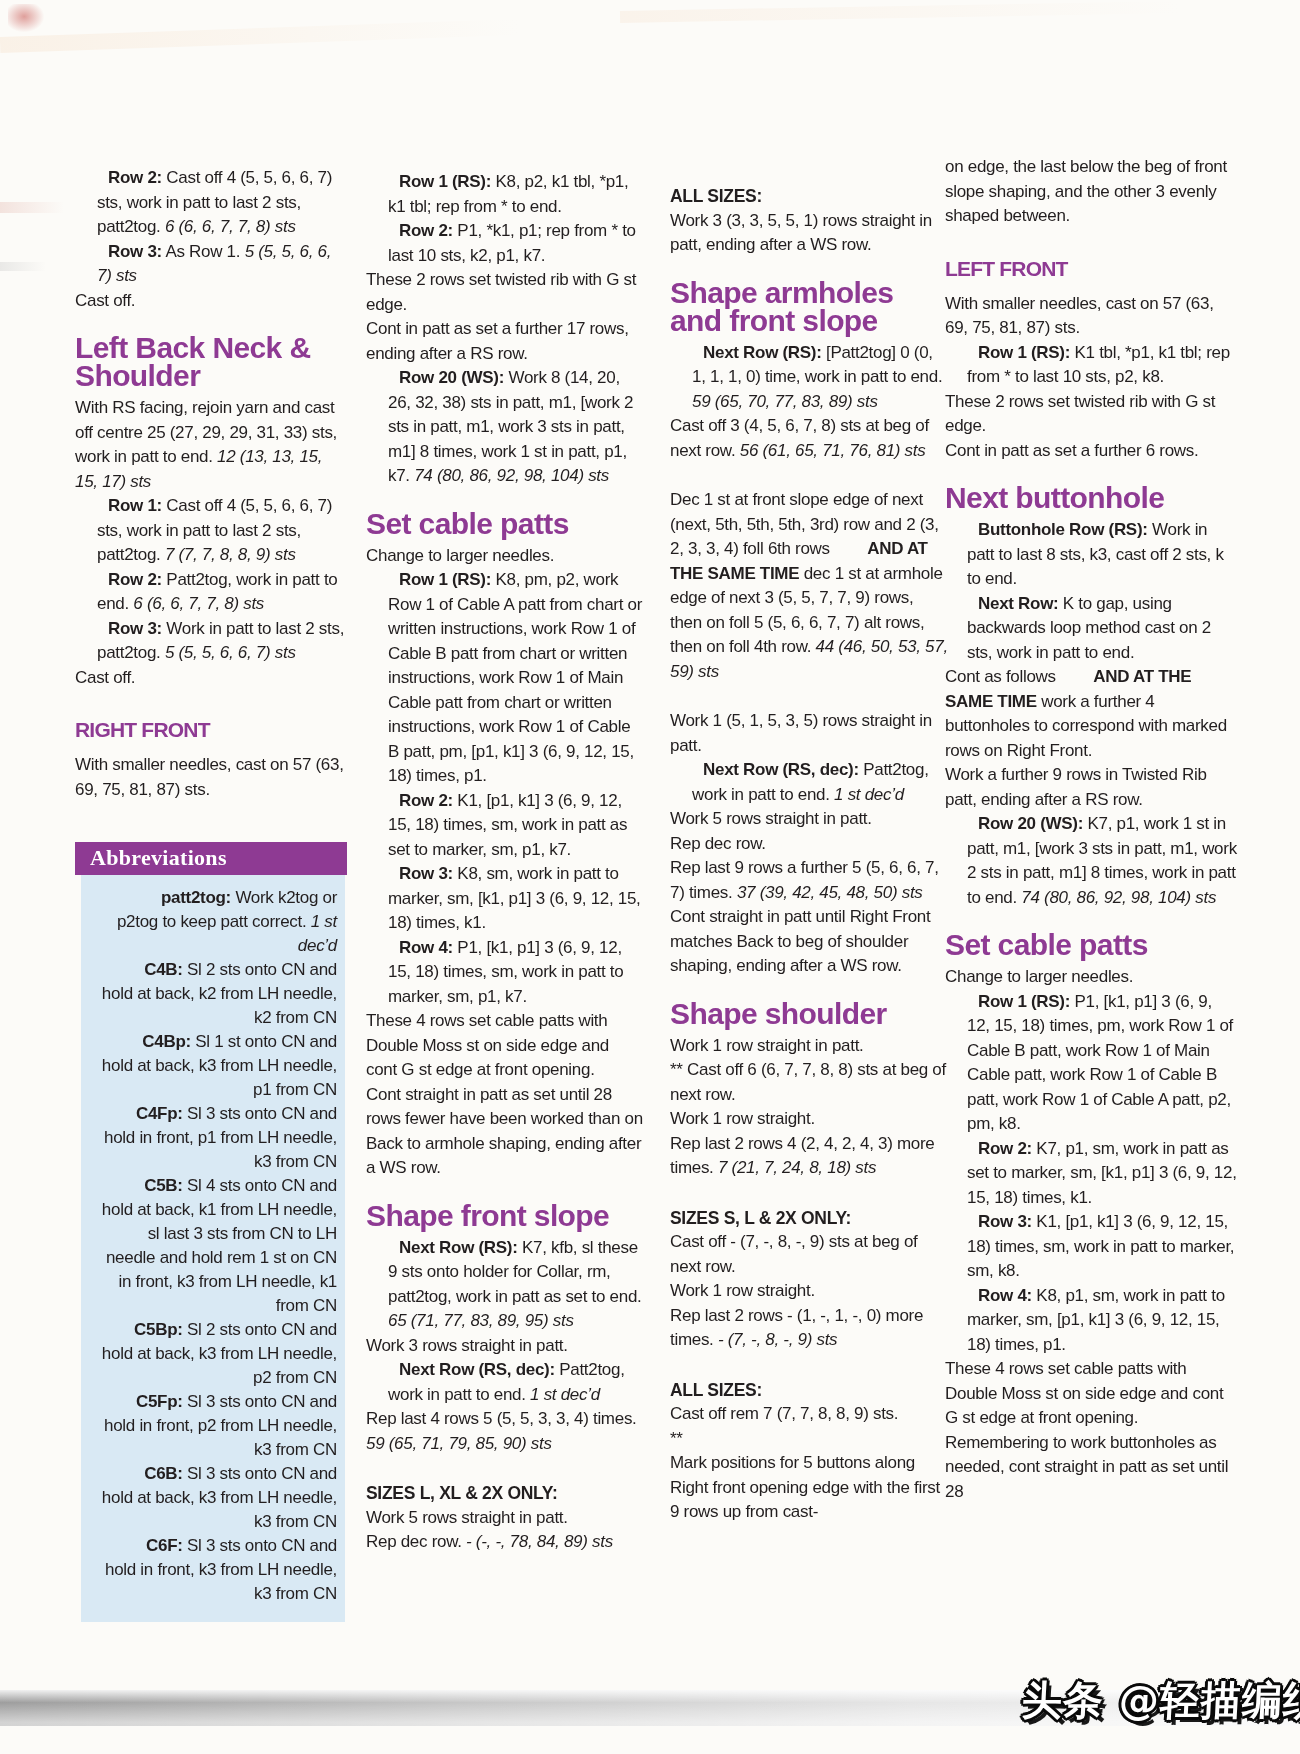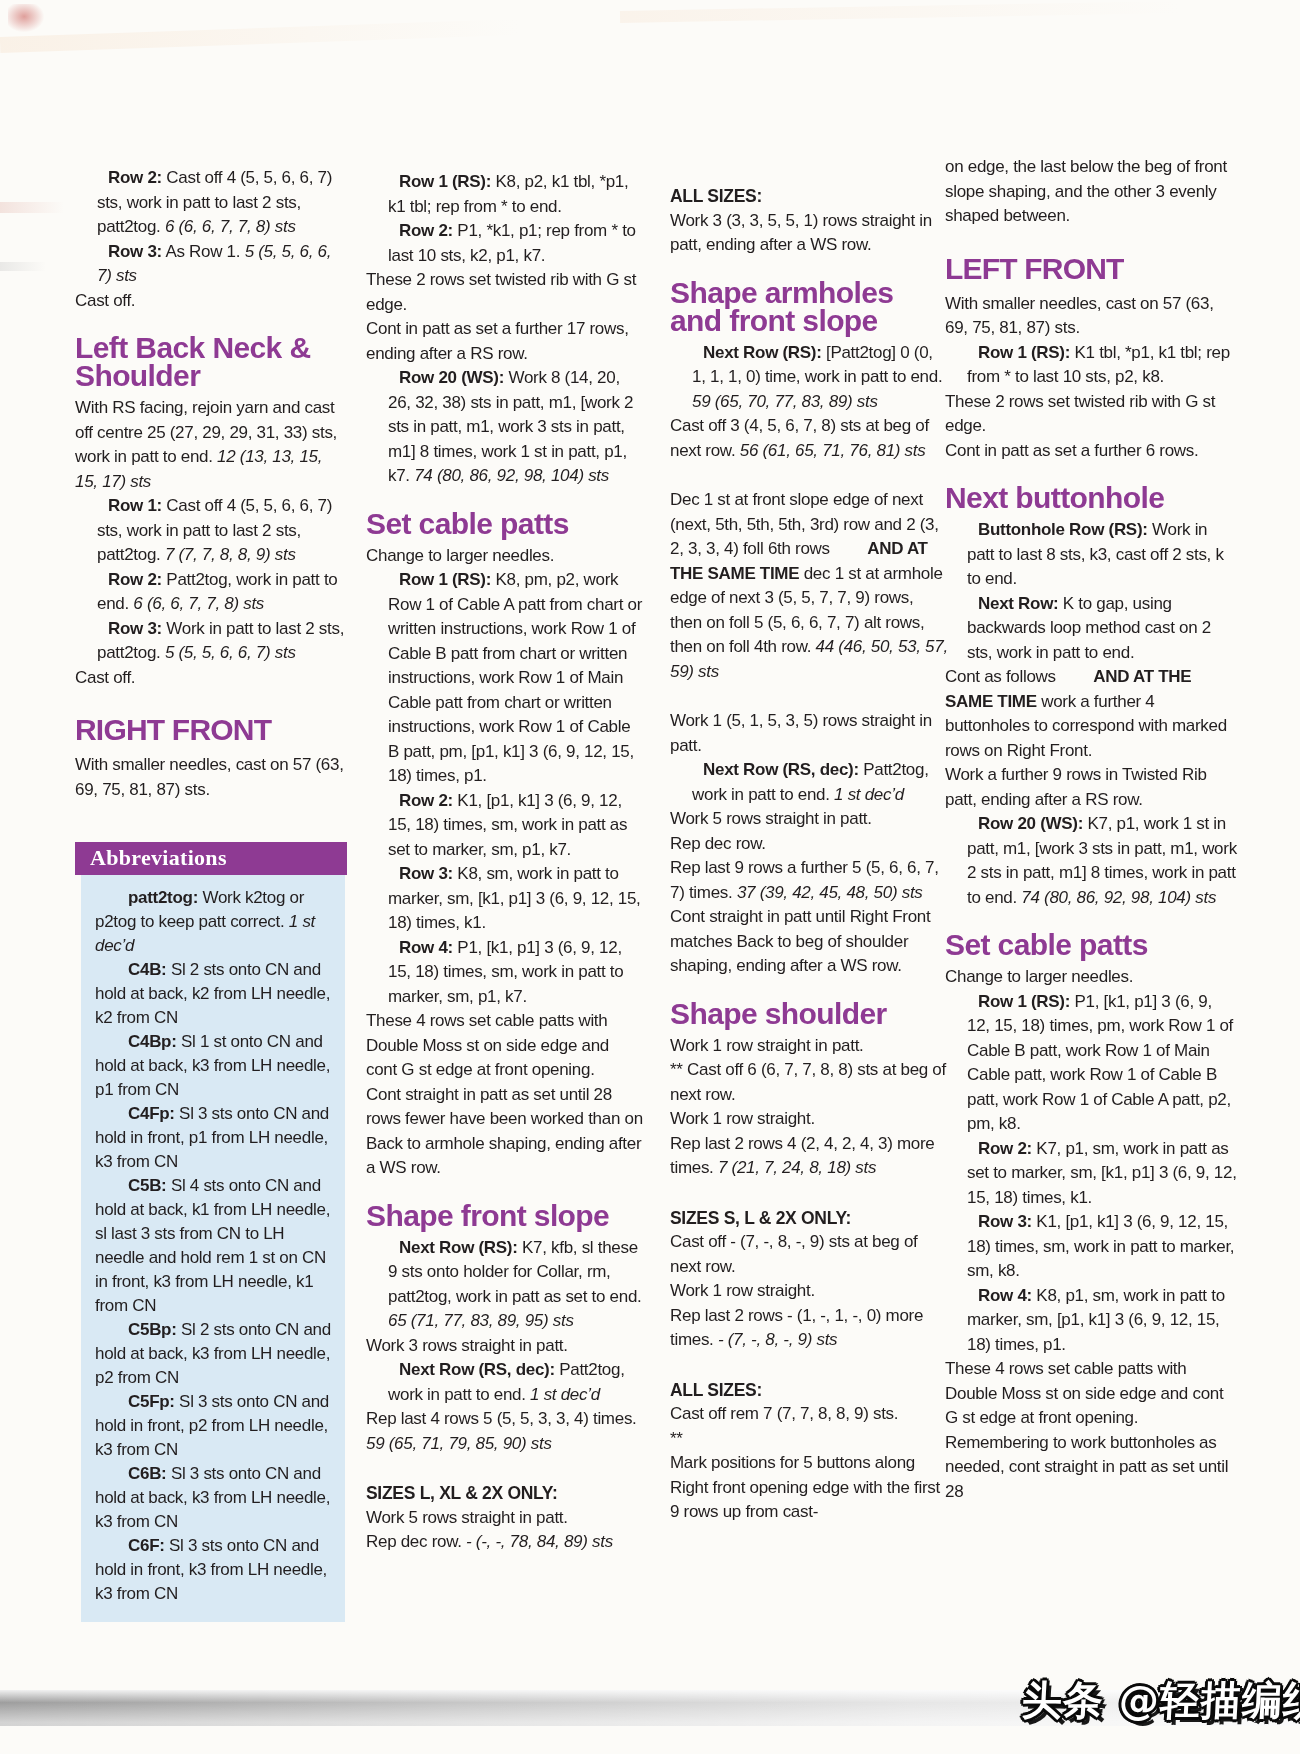--- a/index.html
+++ b/index.html
@@ -38,41 +38,42 @@
   #col1{left:75px; top:166px;width:272px;}
   #col2{left:366px;top:170px;width:277px;}
   #col3{left:670px;top:184px;width:279px;}
   #col4{left:945px;top:155px;width:292px;}
   .col > :first-child{margin-top:0 !important;}
   .blk-p{margin:0;}
   .blk-row{margin:0;padding-left:22px;text-indent:-22px;}
   .b{font-weight:bold;margin-left:33px;}
   .i{font-style:italic;}
   .blk-h1{
-    color:var(--purple);font-weight:bold;font-size:30px;line-height:32px;
+    color:var(--purple);font-weight:bold;font-size:21px;line-height:32px;
     letter-spacing:-0.8px;margin:24px 0 7px;
   }
   .blk-h2{
     color:var(--purple);font-weight:bold;font-size:30px;line-height:28px;
     letter-spacing:-0.6px;margin:21px 0 6px;
   }
   .blk-sz{font-weight:bold;margin:25px 0 0;font-size:17.5px;}
   .blk-spacer{height:25px;}
   
   .abbr-box{margin-top:40px;}
   .abbr-head{
     background:var(--purple);color:#ffffff;
     font-family:"Liberation Serif", serif;font-weight:bold;
     font-size:22px;line-height:23px;padding:4px 0 6px 15px;letter-spacing:0.3px;
   }
   .abbr-body{
     background:var(--abbr-bg);
     margin-left:6px;margin-right:2px;
     padding:11px 8px 16px 14px;
     line-height:24px;
+    text-align:right;
   }
   .abbr-item{margin:0;}
   
   .bottom-band{
     position:absolute;left:0;top:1690px;width:1300px;height:36px;
     background:
       linear-gradient(to bottom, rgba(255,255,255,0.85) 0%, rgba(255,255,255,0) 35%, rgba(255,255,255,0.55) 90%),
       linear-gradient(to right, #9e9e9e, #c6c6c6 35%, #e6e6e6 70%, #f5f5f5);
   }
   

